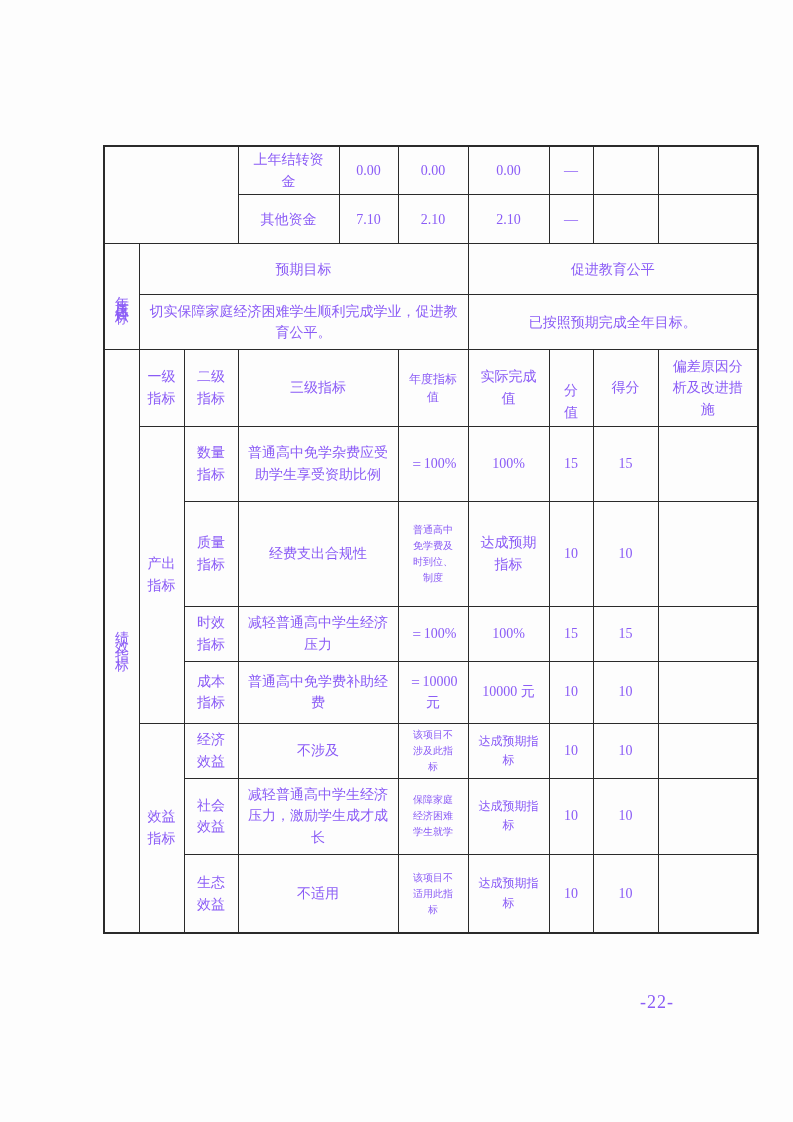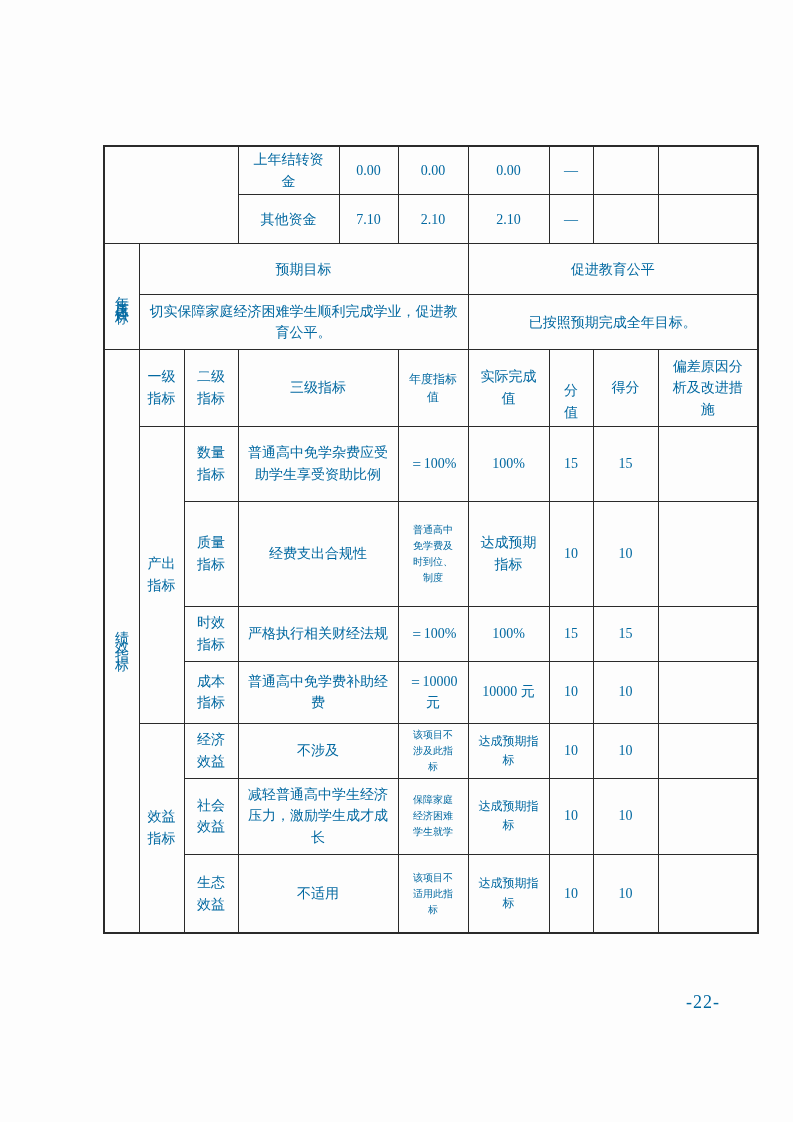--- a/index.html
+++ b/index.html
@@ -1,21 +1,21 @@
 <!DOCTYPE html>
 <html><head>
 <meta charset="utf-8">
 <style>
   html,body{margin:0;padding:0;background:#e8e8e8;}
   .page{
     position:relative;
     width:793px;height:1122px;
     background:#fdfdfd;
     font-family:"Liberation Serif","DejaVu Serif",serif;
-    color:#0369a1;
+    color:#8b5cf6;
     overflow:hidden;
   }
   table.doc{
     position:absolute;left:103px;top:145px;
     width:654px;
     border-collapse:collapse;
     table-layout:fixed;
     border:2px solid #2a2a2a;
     font-size:14px;
     line-height:1.55;
@@ -52,21 +52,21 @@
     display:inline-block;
     writing-mode:vertical-rl;
     text-orientation:upright;
     letter-spacing:3px;
     line-height:1.1;
   }
   .vert-loose{letter-spacing:9px;}
 
   .pageno{
     position:absolute;left:640px;top:992px;
-    width:80px;text-align:right;
+    width:80px;text-align:left;
     font-size:18px;letter-spacing:1px;
     font-family:"Liberation Serif","DejaVu Serif",serif;
   }
 </style>
 </head>
 <body>
 
 <div class="page">
 
   <table class="doc">
@@ -140,21 +140,21 @@
       <td><span class="blk w2">质量指标</span></td>
       <td colspan="2" class="left">经费支出合规性</td>
       <td class="sm"><span class="blk w46">普通高中免学费及时到位、制度</span></td>
       <td><span class="blk w4">达成预期指标</span></td>
       <td>10</td>
       <td>10</td>
       <td></td>
     </tr>
     <tr class="r3">
       <td><span class="blk w2">时效指标</span></td>
-      <td colspan="2" class="left">严格执行相关财经法规</td>
+      <td colspan="2" class="left">减轻普通高中学生经济压力</td>
       <td><span class="blk w42">＝100%</span></td>
       <td>100%</td>
       <td>15</td>
       <td>15</td>
       <td></td>
     </tr>
     <tr class="r4">
       <td><span class="blk w2">成本指标</span></td>
       <td colspan="2" class="left">普通高中免学费补助经费</td>
       <td><span class="blk w42">＝10000元</span></td>

